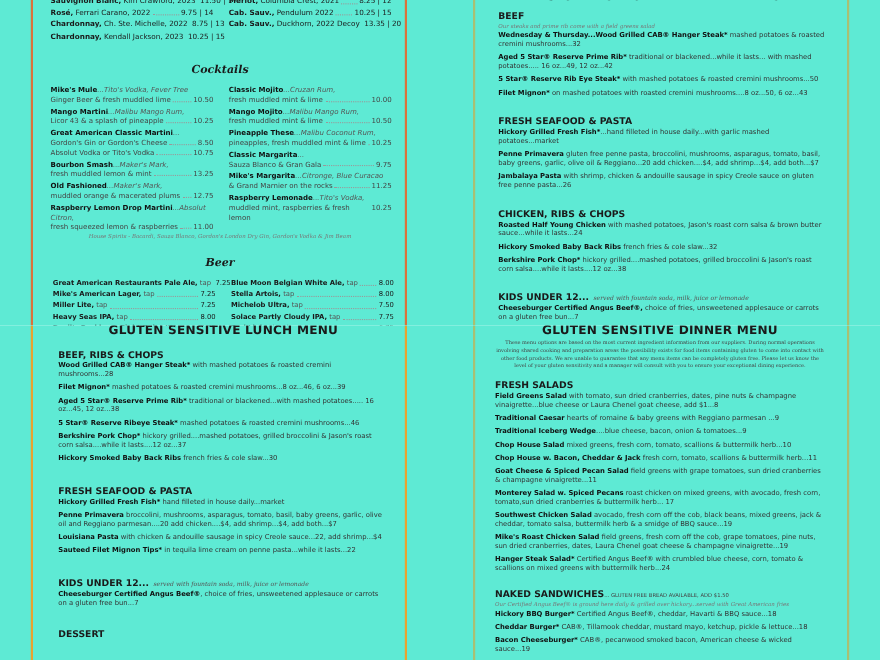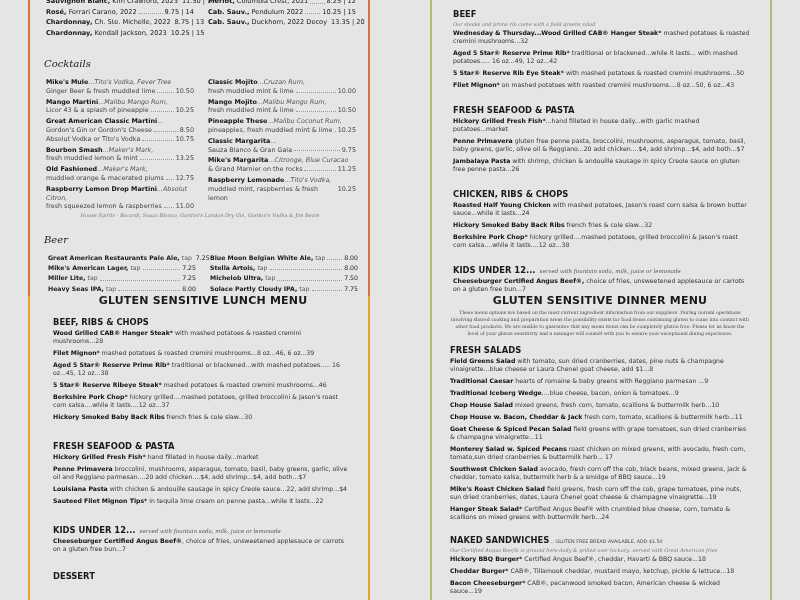--- a/index.html
+++ b/index.html
@@ -1,36 +1,36 @@
 <!DOCTYPE html>
 <html><head>
 <meta charset="utf-8">
 <style>
   * { box-sizing: border-box; margin: 0; padding: 0; }
   html, body { width: 800px; height: 600px; overflow: hidden; background: #fff; }
   body { position: relative; font-family: "DejaVu Sans", sans-serif; color: #1a1a1a; }
 
-  .quad { position: absolute; overflow: hidden; background: #e5e5e5; }
+  .quad { position: absolute; overflow: hidden; background: #5eead4; }
   .q-tl { left: 0; top: 0; width: 400px; height: 296px; }
   .q-tr { left: 400px; top: 0; width: 400px; height: 296px; }
   .q-bl { left: 0; top: 296px; width: 400px; height: 304px; }
   .q-br { left: 400px; top: 296px; width: 400px; height: 304px; }
 
   .vline { position: absolute; top: 0; bottom: 0; width: 2px; }
   .orange { background: #d9723b; }
   .yellow { background: #e8a230; }
   .green { background: #a9bf72; }
 
   
   .drinks { position: absolute; left: 44px; top: 0; width: 312px; }
   .wine-row { display: flex; font-size: 6.6px; line-height: 10.5px; white-space: nowrap; }
   .wine-row b { font-weight: bold; }
   .dots { flex: 1; border-bottom: 1px dotted #999; margin: 0 2px 3px; }
   .wcol { position: absolute; width: 148px; }
-  .script-head { font-family: "DejaVu Serif", serif; font-style: italic; font-weight: normal; font-size: 10px; text-align: left; position: absolute; width: 312px; }
+  .script-head { font-family: "DejaVu Serif", serif; font-style: italic; font-weight: bold; font-size: 10px; text-align: center; position: absolute; width: 312px; }
   .ck { font-size: 6.4px; line-height: 8.8px; margin-bottom: 2px; }
   .ck .l2 { display: flex; color: #444; }
   .ck b { font-weight: bold; color: #111; }
   .ck i { color: #555; }
   .house { position: absolute; width: 312px; text-align: center; font-family: "DejaVu Serif", serif; font-style: italic; font-size: 5px; color: #777; }
   .beer-row { display: flex; font-size: 6.2px; line-height: 10.2px; white-space: nowrap; }
   .beer-row b { font-weight: bold; }
   .beer-row span.t { color: #555; margin-left: 2px; }
 
   

